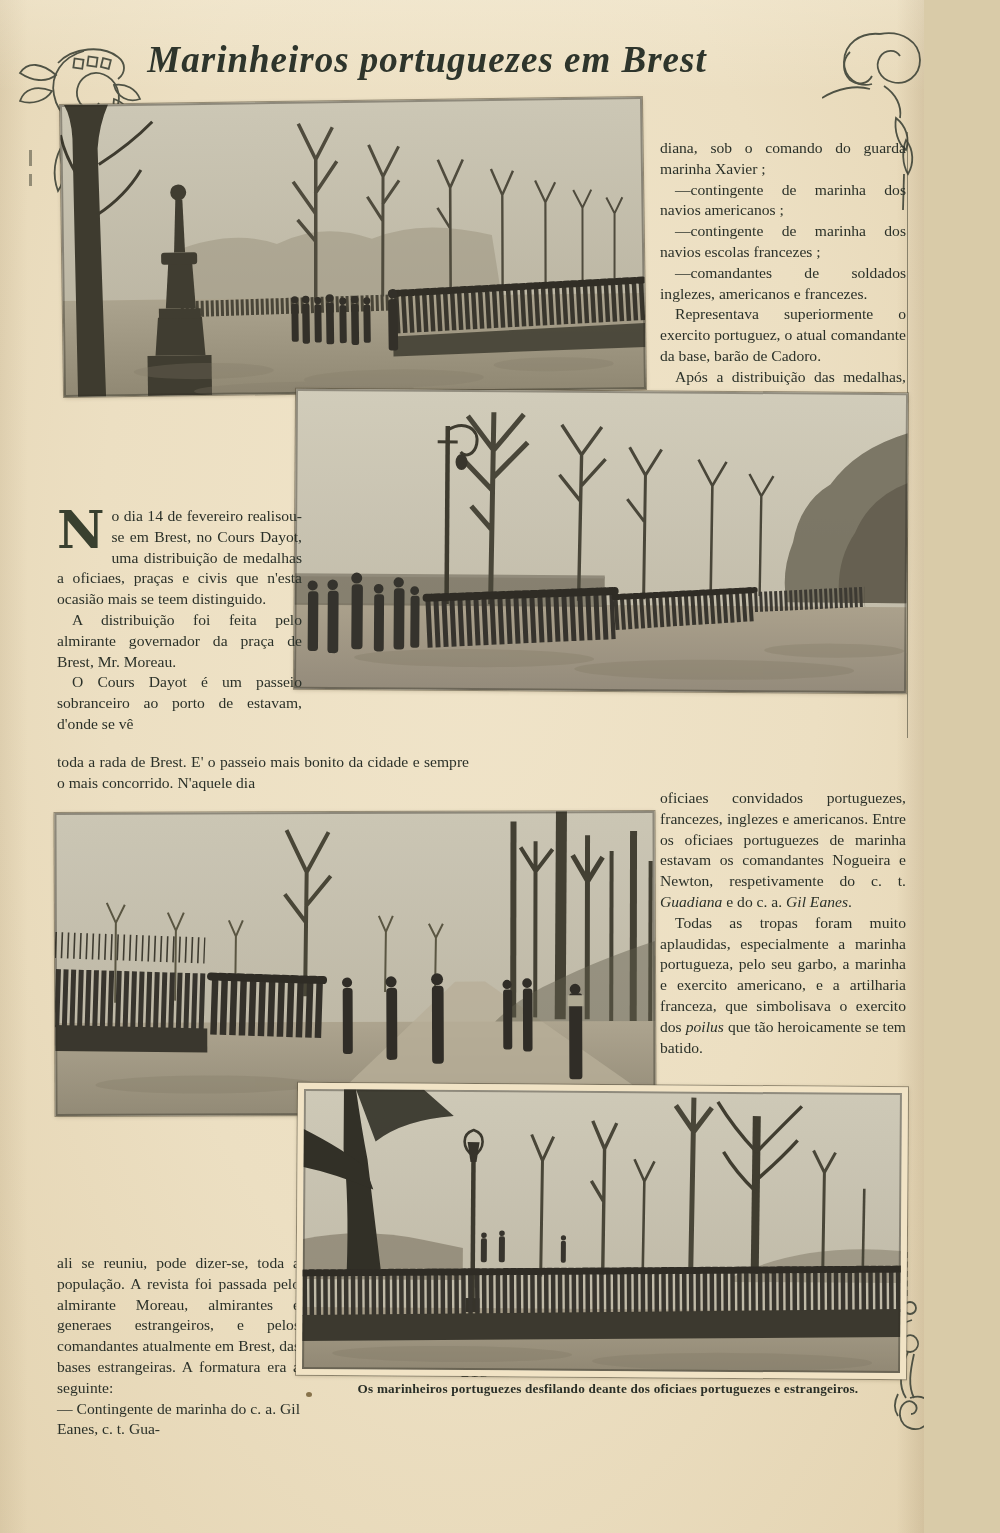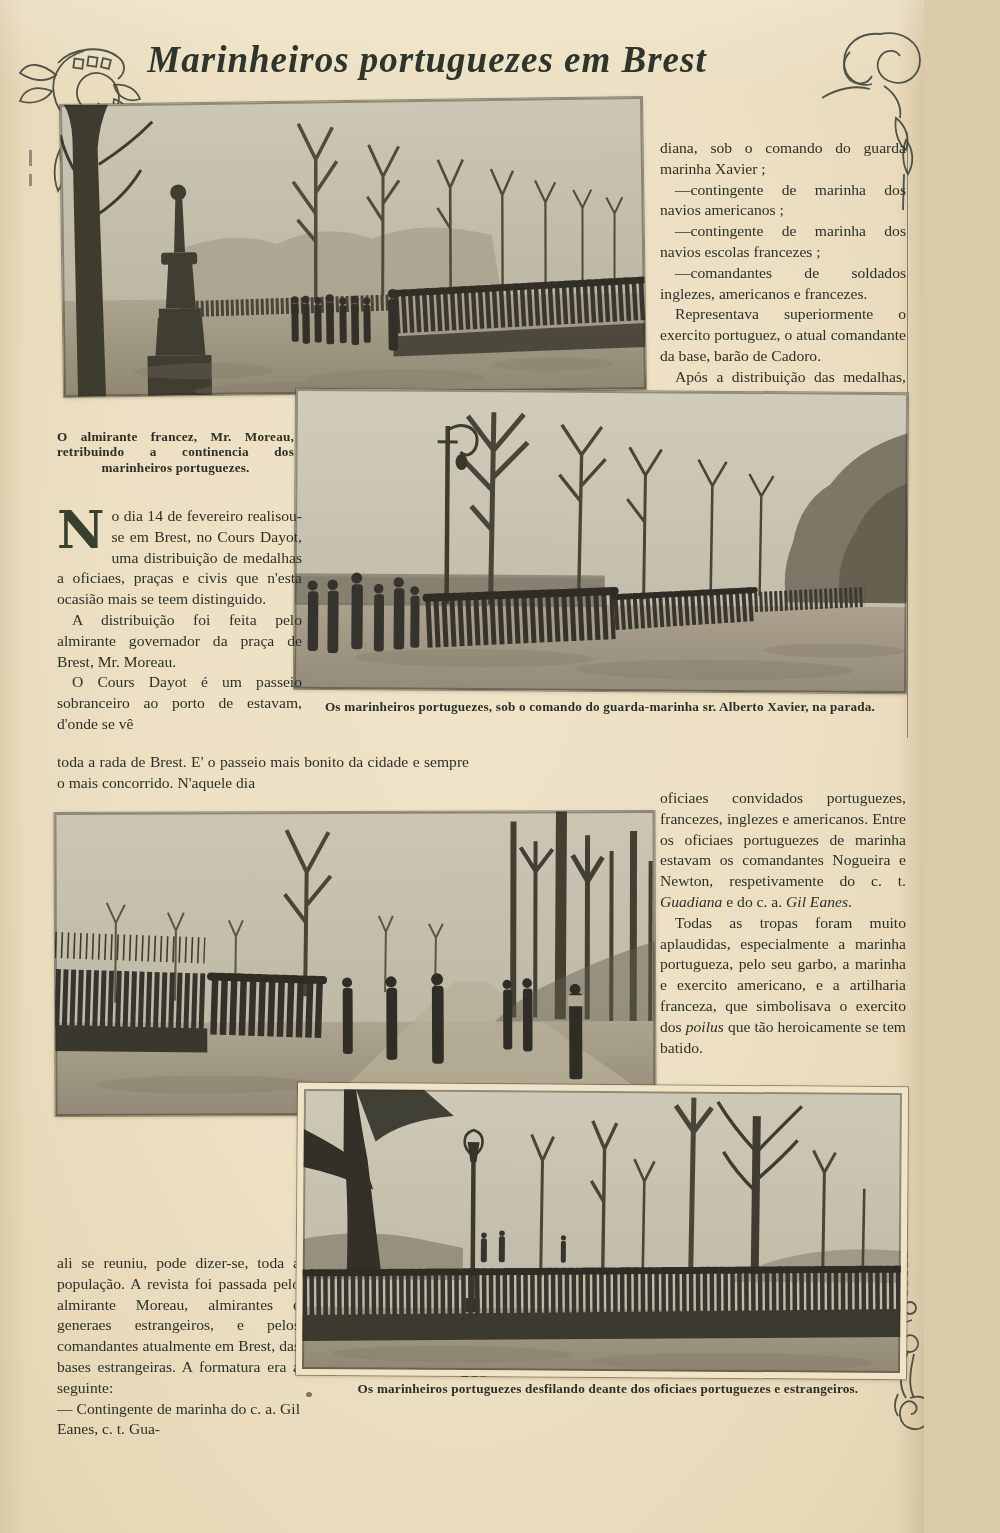--- a/index.html
+++ b/index.html
@@ -163,21 +163,20 @@
       <g fill="#7f7864" opacity=".28">
         <ellipse cx="140" cy="268" rx="70" ry="8"></ellipse>
           <ellipse cx="330" cy="278" rx="90" ry="9"></ellipse>
         <ellipse cx="490" cy="266" rx="60" ry="7"></ellipse>
           <ellipse cx="240" cy="288" rx="110" ry="8"></ellipse>
       </g>
       <rect x="1" y="1" width="580" height="290" fill="none" stroke="rgba(45,42,32,.4)" stroke-width="2"></rect>
     </svg>
   </div>
 
-  <div class="abs caption cap-just" style="left:57px;top:429px;width:237px;">O almirante francez, Mr. Moreau, retribuindo a continencia dos marinheiros portuguezes.</div>
 
   <div class="abs body-text" style="left:660px;top:138px;width:246px;">
     <p>diana, sob o comando do guarda marinha Xavier ;</p>
     <p class="ind">—contingente de marinha dos navios americanos ;</p>
     <p class="ind">—contingente de marinha dos navios escolas francezes ;</p>
     <p class="ind">—comandantes de soldados inglezes, americanos e francezes.</p>
     <p class="ind">Representava superiormente o exercito portuguez, o atual comandante da base, barão de Cadoro.</p>
     <p class="ind">Após a distribuição das medalhas, feitas como já se disse,</p>
   </div>
 
@@ -239,21 +238,20 @@
 
       <g fill="#7c7560" opacity=".3">
         <ellipse cx="180" cy="268" rx="120" ry="9"></ellipse>
           <ellipse cx="420" cy="278" rx="140" ry="10"></ellipse>
           <ellipse cx="540" cy="258" rx="70" ry="7"></ellipse>
       </g>
       <rect x="1" y="1" width="610" height="298" fill="none" stroke="rgba(45,42,32,.4)" stroke-width="2"></rect>
     </svg>
   </div>
 
-  <div class="abs caption cap-center" style="left:300px;top:699px;width:600px;">Os marinheiros portuguezes, sob o comando do guarda-marinha sr. Alberto Xavier, na parada.</div>
 
   <div class="abs body-text" style="left:57px;top:506px;width:245px;">
     <p>
       <span class="dropcap">N</span><span>o dia 14 de fevereiro realisou-se em Brest, no Cours Dayot, uma distribuição de medalhas a oficiaes, praças e civis que n'esta ocasião mais se teem distinguido.</span>
     </p>
     <p class="ind">A distribuição foi feita pelo almirante governador da praça de Brest, Mr. Moreau.</p>
     <p class="ind">O Cours Dayot é um passeio sobranceiro ao porto de estavam, d'onde se vê</p>
   </div>
 
   <div class="abs body-text" style="left:57px;top:752px;width:412px;">

